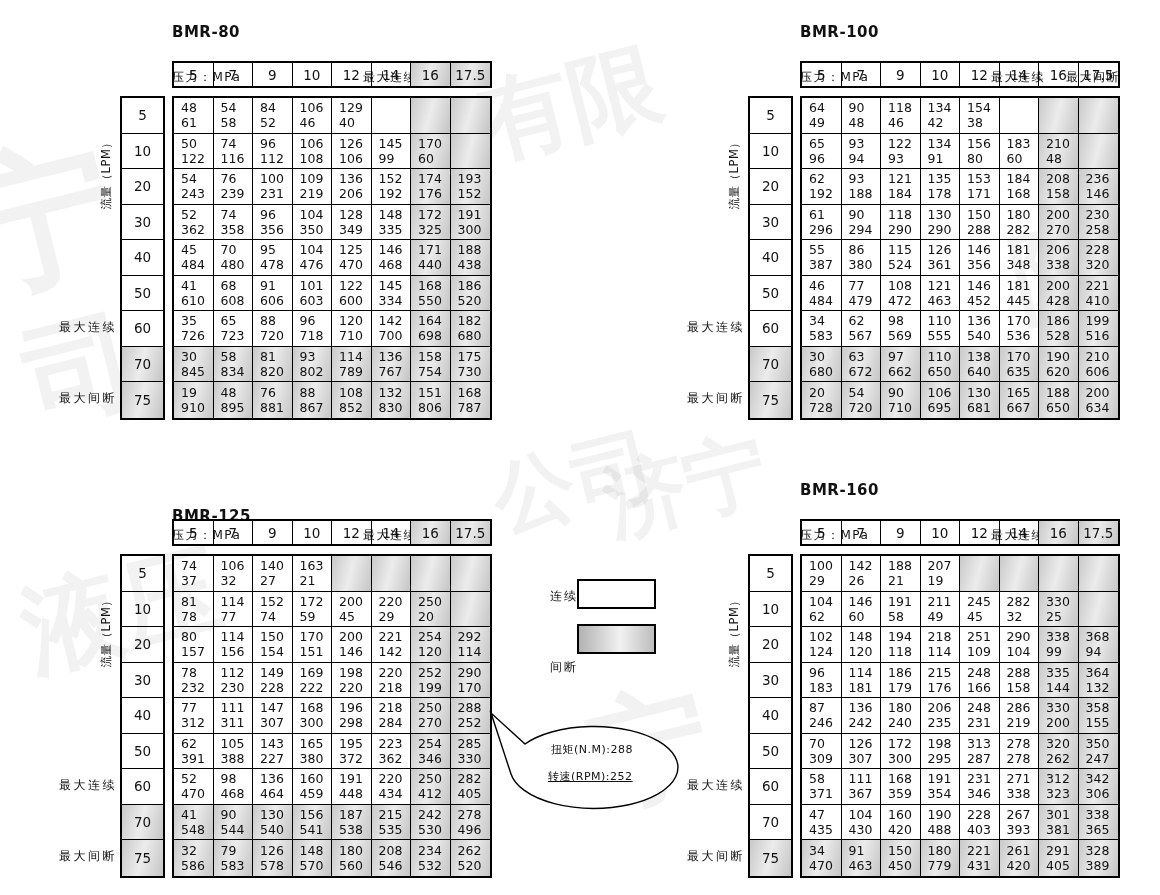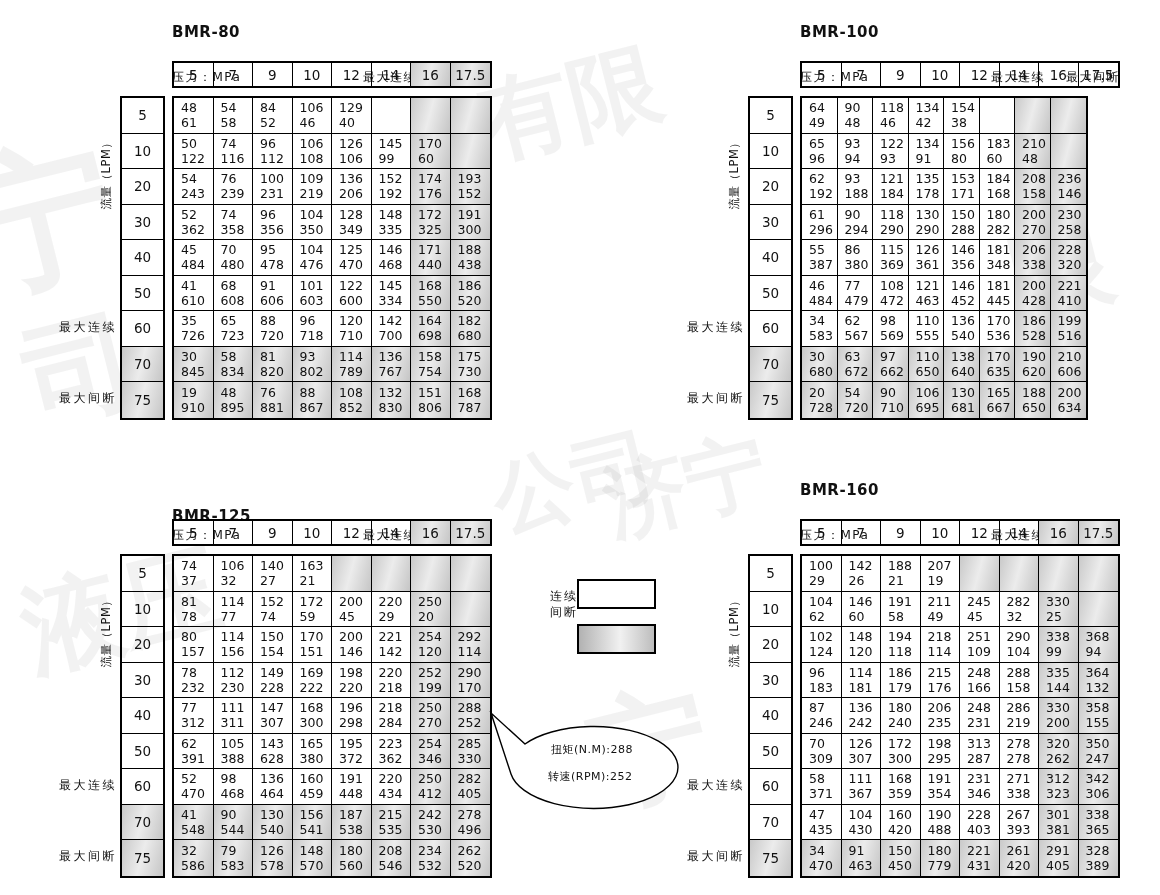--- a/index.html
+++ b/index.html
@@ -33,28 +33,28 @@
   .callout-line{font-size:11px;letter-spacing:.5px;z-index:4;white-space:nowrap;}
   .wm{position:absolute;font-weight:700;color:#555;opacity:.07;white-space:nowrap;z-index:0;}
 </style>
 </head>
 <body>
 
 <div id="canvas">
 
   <div class="legend-label" style="left:550px;top:588px;">连续</div>
   <div class="legend-box cont" style="left:577px;top:579px;"></div>
-  <div class="legend-label" style="left:550px;top:604px;">间断</div>
+  <div class="legend-label" style="left:550px;top:659px;">间断</div>
   <div class="legend-box intm" style="left:577px;top:624px;"></div>
 
   <svg id="callout-svg" width="1160" height="895">
     <path d="M525,744 L491,713 L511,774 A84,41 0 1 0 525,744 Z" fill="#ffffff" stroke="#000000" stroke-width="1.4"></path>
   </svg>
   <div class="callout-line" style="left:551px;top:742px;">扭矩(N.M):288</div>
-  <div class="callout-line" style="left:548px;top:769px;">转速(RPM):252</div>
+  <div class="callout-line" style="left:548px;top:769px;text-decoration:underline;">转速(RPM):252</div>
 
 <div class="wm" style="left: -35px; top: 120px; font-size: 150px; transform: rotate(-14deg);">宁</div>
     <div class="wm" style="left: 25px; top: 295px; font-size: 110px; transform: rotate(-14deg);">司</div>
     <div class="wm" style="left: 478px; top: 42px; font-size: 92px; transform: rotate(-14deg);">有限</div>
     <div class="wm" style="left: 604px; top: 432px; font-size: 82px; transform: rotate(-14deg);">济宁</div>
     <div class="wm" style="left: 492px; top: 428px; font-size: 82px; transform: rotate(-14deg);">公司</div>
     <div class="wm" style="left: 22px; top: 545px; font-size: 100px; transform: rotate(-14deg);">液压</div>
     <div class="wm" style="left: 590px; top: 668px; font-size: 120px; transform: rotate(-14deg);">宁</div>
     <div class="wm" style="left: 1012px; top: 205px; font-size: 100px; transform: rotate(-14deg);">限</div>
     <div class="t-title" style="left: 172px; top: 23px;">BMR-80</div>
@@ -381,21 +381,21 @@
       <div class="lcell">5</div>
       <div class="lcell">10</div>
       <div class="lcell">20</div>
       <div class="lcell">30</div>
       <div class="lcell">40</div>
       <div class="lcell">50</div>
       <div class="lcell">60</div>
       <div class="lcell gray">70</div>
       <div class="lcell gray nob">75</div>
     </div>
-    <div class="bgrid" style="left: 800px; top: 96px; width: 288px;">
+    <div class="bgrid" style="left: 800px; top: 96px; width: 320px;">
       <div class="bcell">
         <div class="tq">64</div>
         <div class="sp">49</div>
       </div>
       <div class="bcell">
         <div class="tq">90</div>
         <div class="sp">48</div>
       </div>
       <div class="bcell">
         <div class="tq">118</div>
@@ -508,21 +508,21 @@
       <div class="bcell">
         <div class="tq">55</div>
         <div class="sp">387</div>
       </div>
       <div class="bcell">
         <div class="tq">86</div>
         <div class="sp">380</div>
       </div>
       <div class="bcell">
         <div class="tq">115</div>
-        <div class="sp">369</div>
+        <div class="sp">524</div>
       </div>
       <div class="bcell">
         <div class="tq">126</div>
         <div class="sp">361</div>
       </div>
       <div class="bcell">
         <div class="tq">146</div>
         <div class="sp">356</div>
       </div>
       <div class="bcell">
@@ -843,21 +843,21 @@
       <div class="bcell">
         <div class="tq">62</div>
         <div class="sp">391</div>
       </div>
       <div class="bcell">
         <div class="tq">105</div>
         <div class="sp">388</div>
       </div>
       <div class="bcell">
         <div class="tq">143</div>
-        <div class="sp">628</div>
+        <div class="sp">227</div>
       </div>
       <div class="bcell">
         <div class="tq">165</div>
         <div class="sp">380</div>
       </div>
       <div class="bcell">
         <div class="tq">195</div>
         <div class="sp">372</div>
       </div>
       <div class="bcell">

